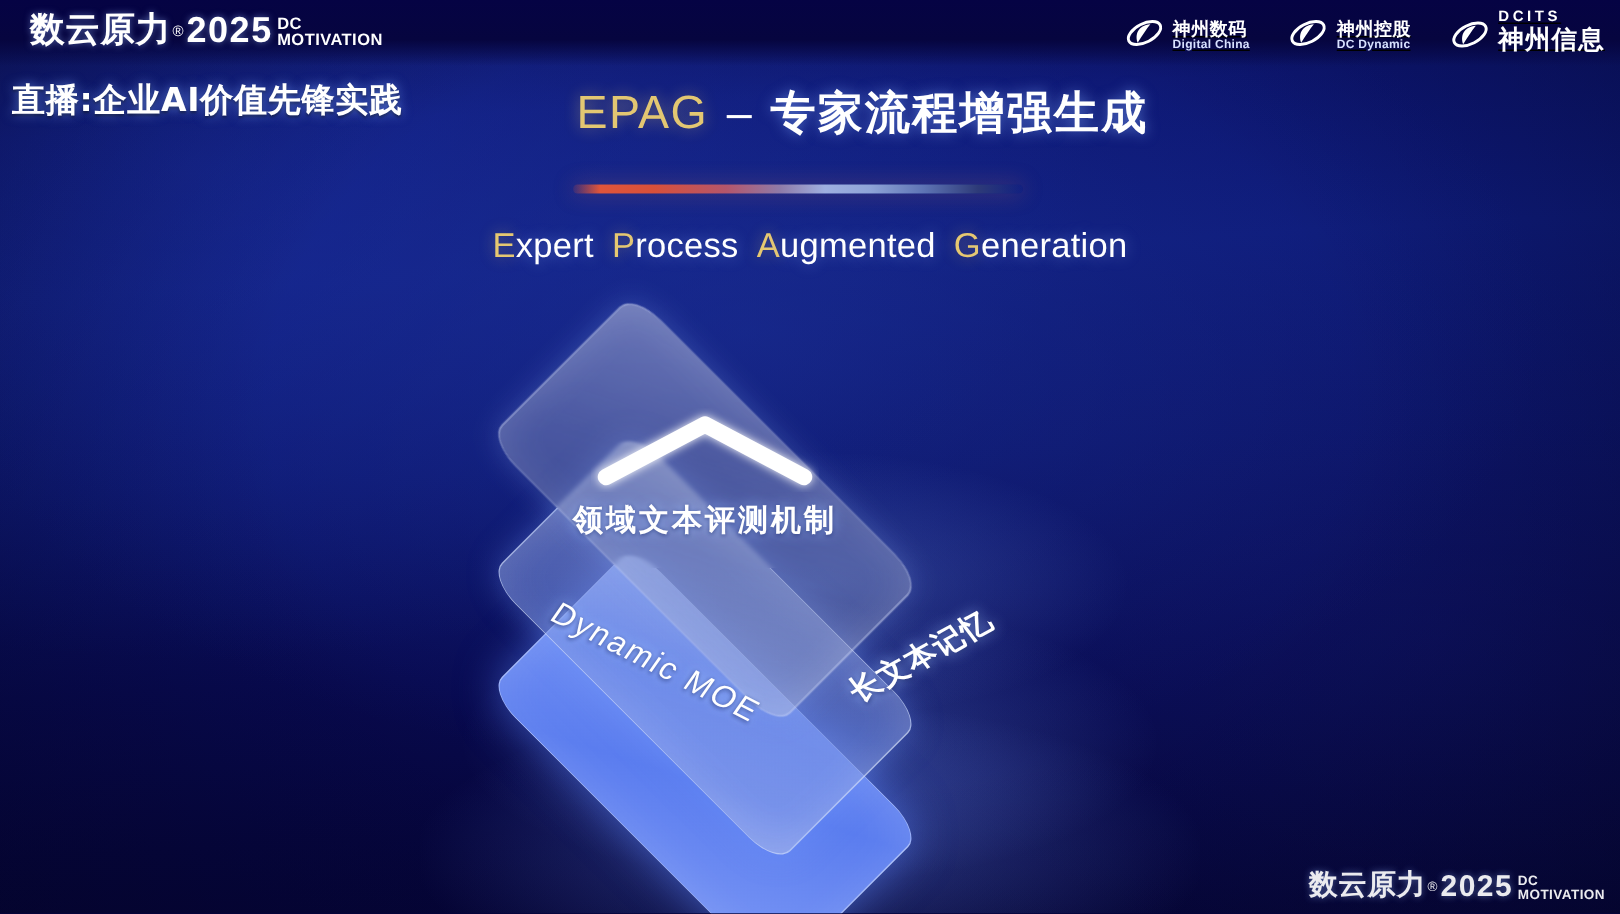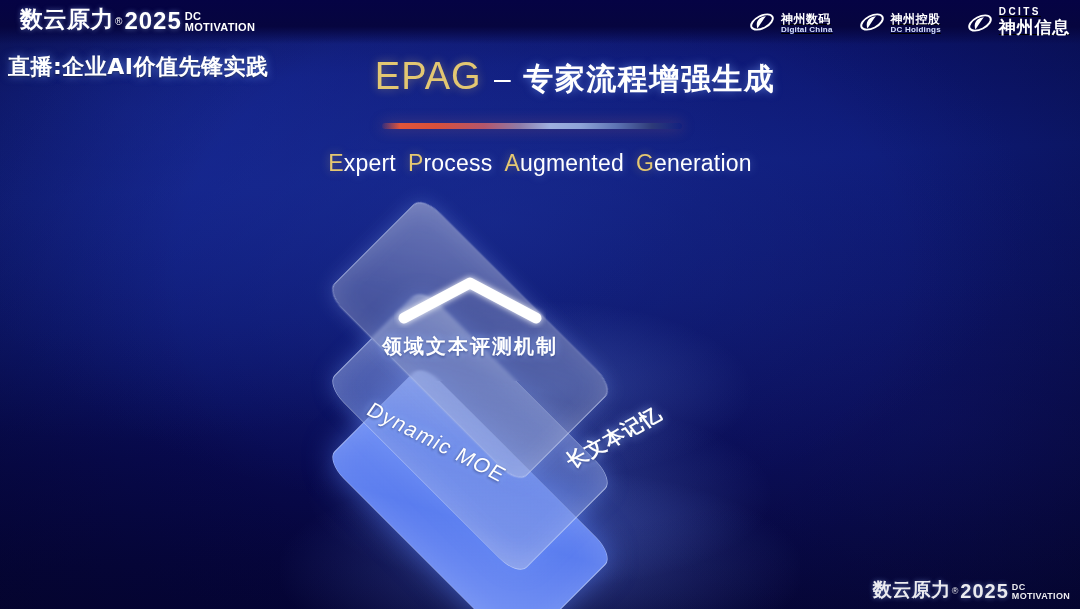--- a/index.html
+++ b/index.html
@@ -81,21 +81,21 @@
   .logo.dcits .t-en { font-size:10px; color:#ffffff; letter-spacing:2.4px; }
 
   
   #epag-title {
     position:absolute; left:0; top:55px; width:1080px; z-index:9;
     text-align:center; white-space:nowrap;
     padding-left:70px;
   }
   #epag-title .gold {
     font-family:"Liberation Sans",sans-serif;
-    font-size:38px; font-weight:normal; letter-spacing:1px;
+    font-size:31px; font-weight:normal; letter-spacing:1px;
     color:#e3c772;
     text-shadow:0 0 10px rgba(230,200,110,.45);
     margin-top:44px;
   }
   #epag-title .dash {
     font-family:"Liberation Sans",sans-serif;
     font-size:30px; color:#ffffff; margin:0 8px;
   }
   #epag-title .cnt {
     font-family:"DejaVu Sans","Liberation Sans",sans-serif;
@@ -303,21 +303,21 @@
 
     <div class="logo">
       <span class="mark">
         <svg width="26" height="26" viewBox="0 0 40 40">
           <ellipse cx="20" cy="20" rx="18" ry="9.5" fill="none" stroke="#ffffff" stroke-width="3" transform="rotate(-27 20 20)"></ellipse>
           <path d="M26 11 C13 12, 10 22, 13 30 C18 22, 22 16, 26 11 Z" fill="#ffffff"></path>
         </svg>
       </span>
       <span class="txt">
         <span class="t-cn">神州控股</span>
-        <span class="t-en">DC Holdings</span>
+        <span class="t-en">DC Dynamic</span>
       </span>
     </div>
 
     <div class="logo dcits">
       <span class="mark">
         <svg width="26" height="26" viewBox="0 0 40 40">
           <ellipse cx="20" cy="20" rx="18" ry="9.5" fill="none" stroke="#ffffff" stroke-width="3" transform="rotate(-27 20 20)"></ellipse>
           <path d="M26 11 C13 12, 10 22, 13 30 C18 22, 22 16, 26 11 Z" fill="#ffffff"></path>
         </svg>
       </span>

